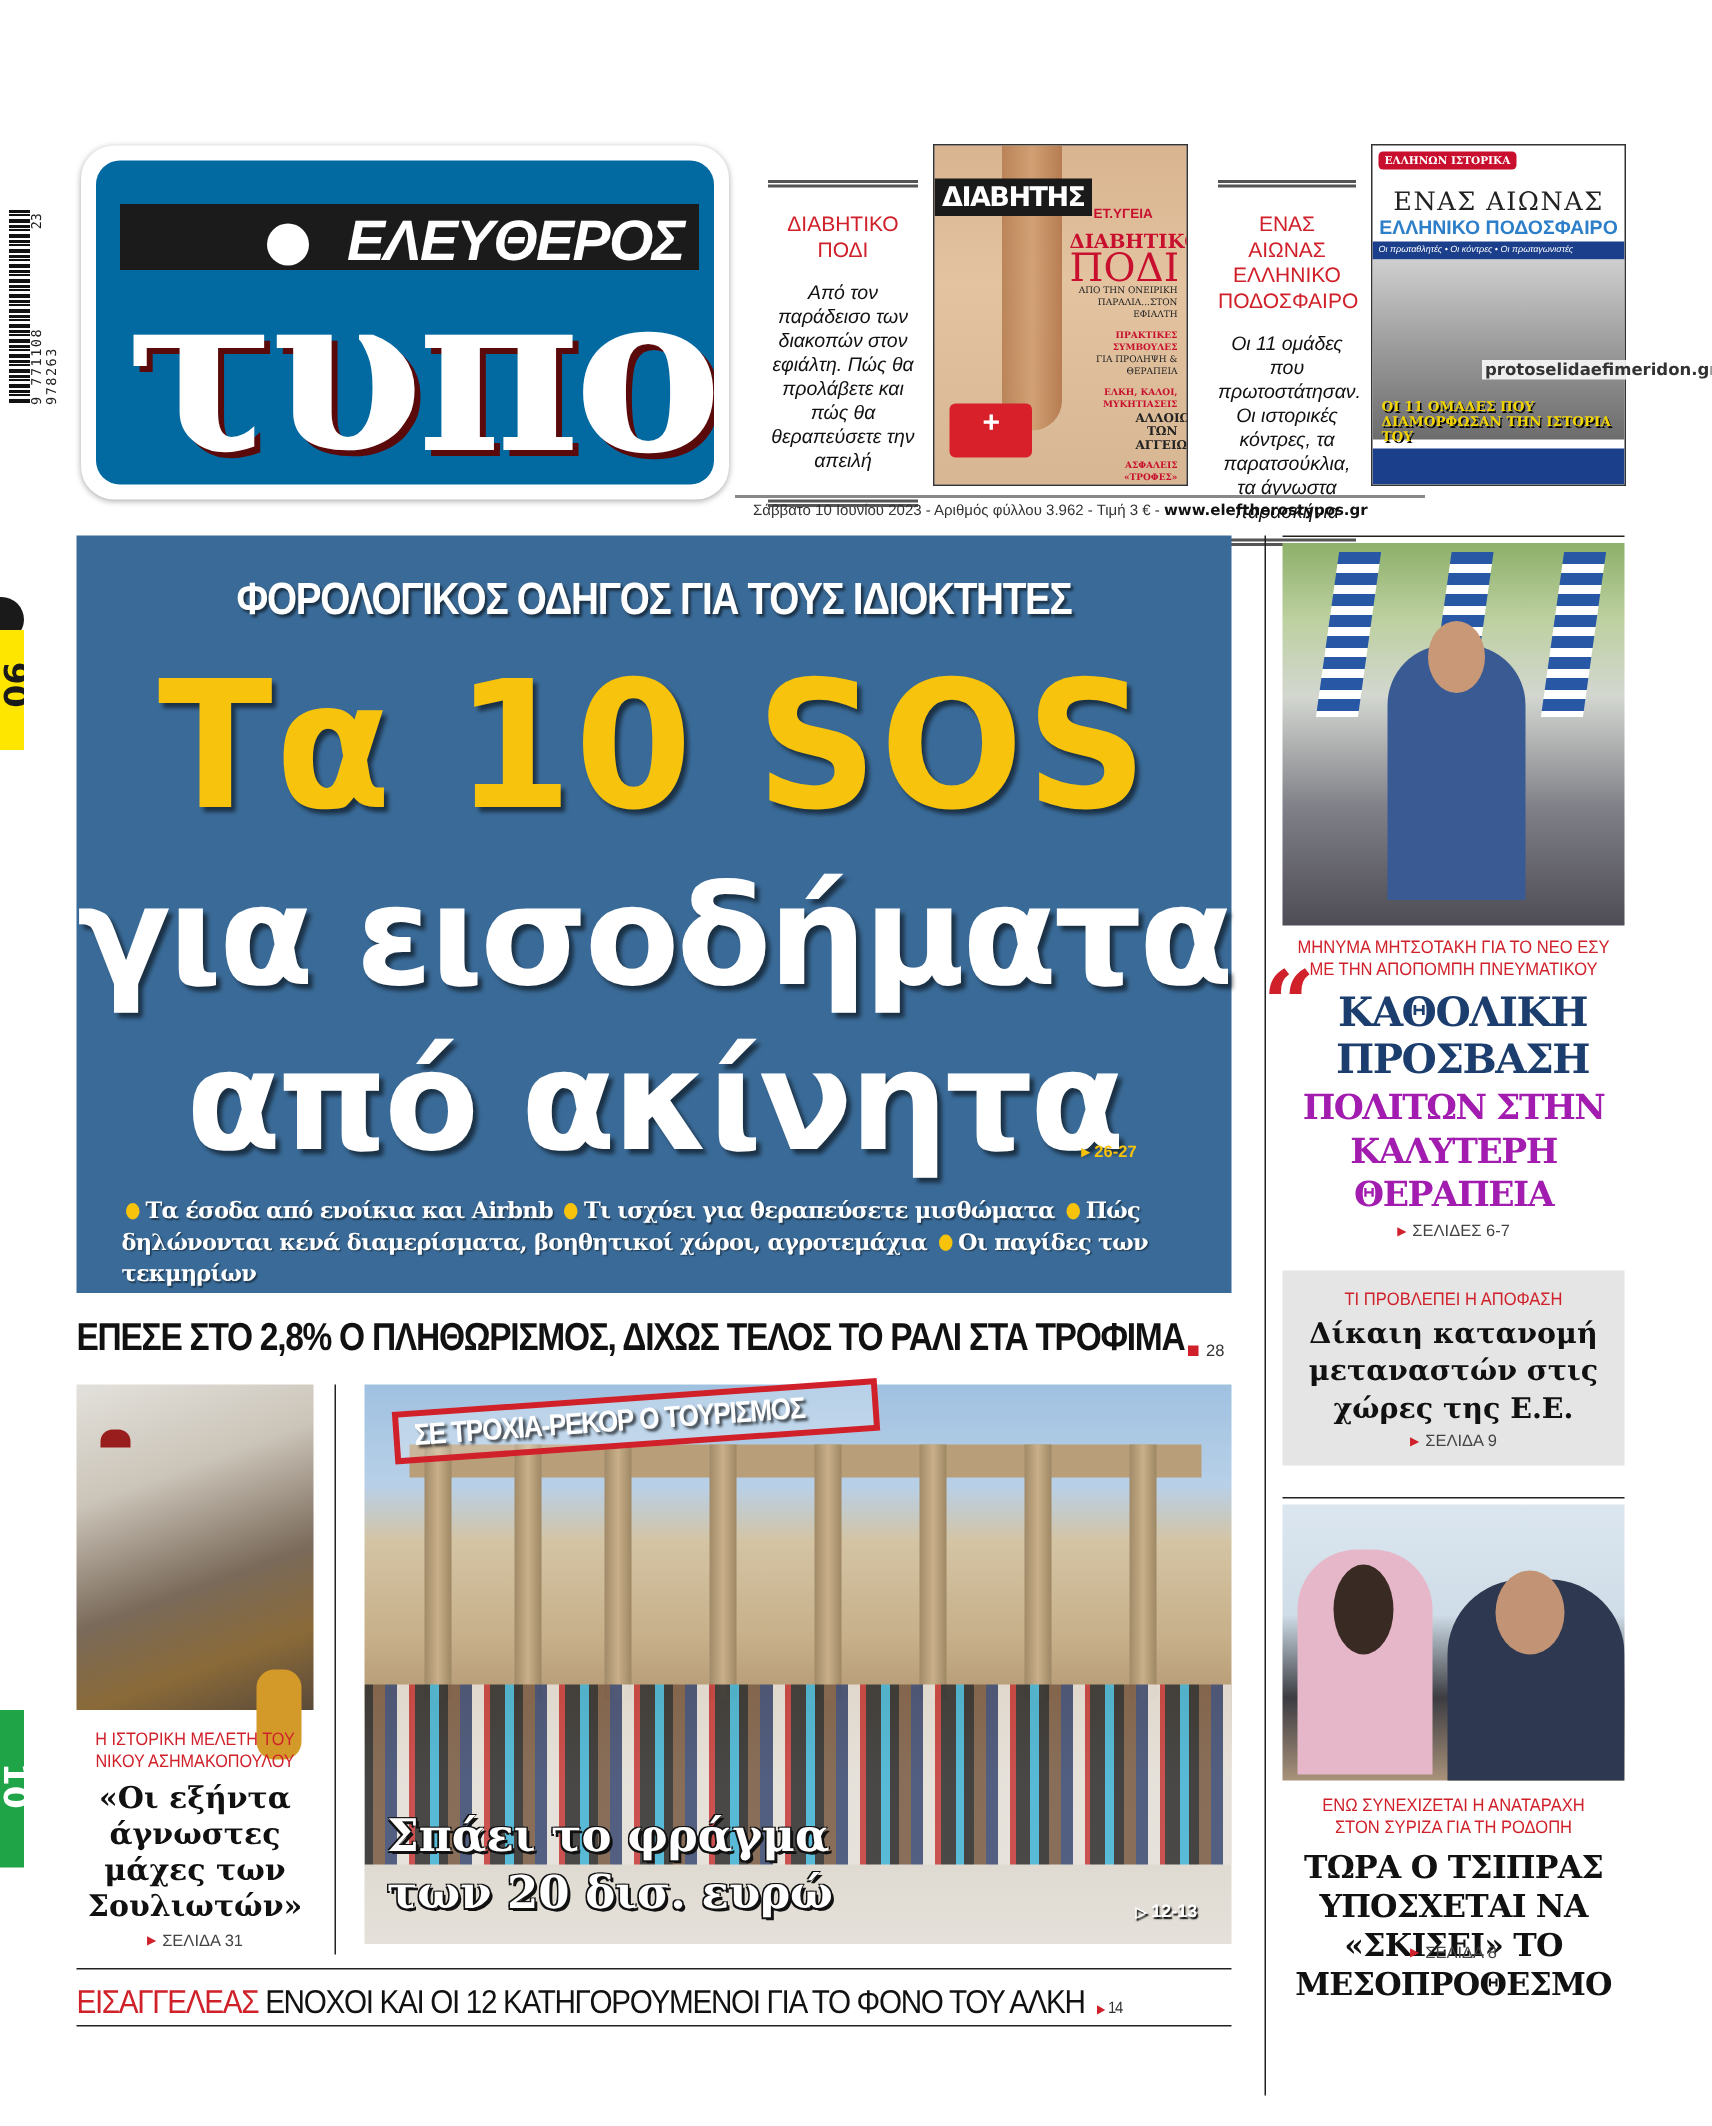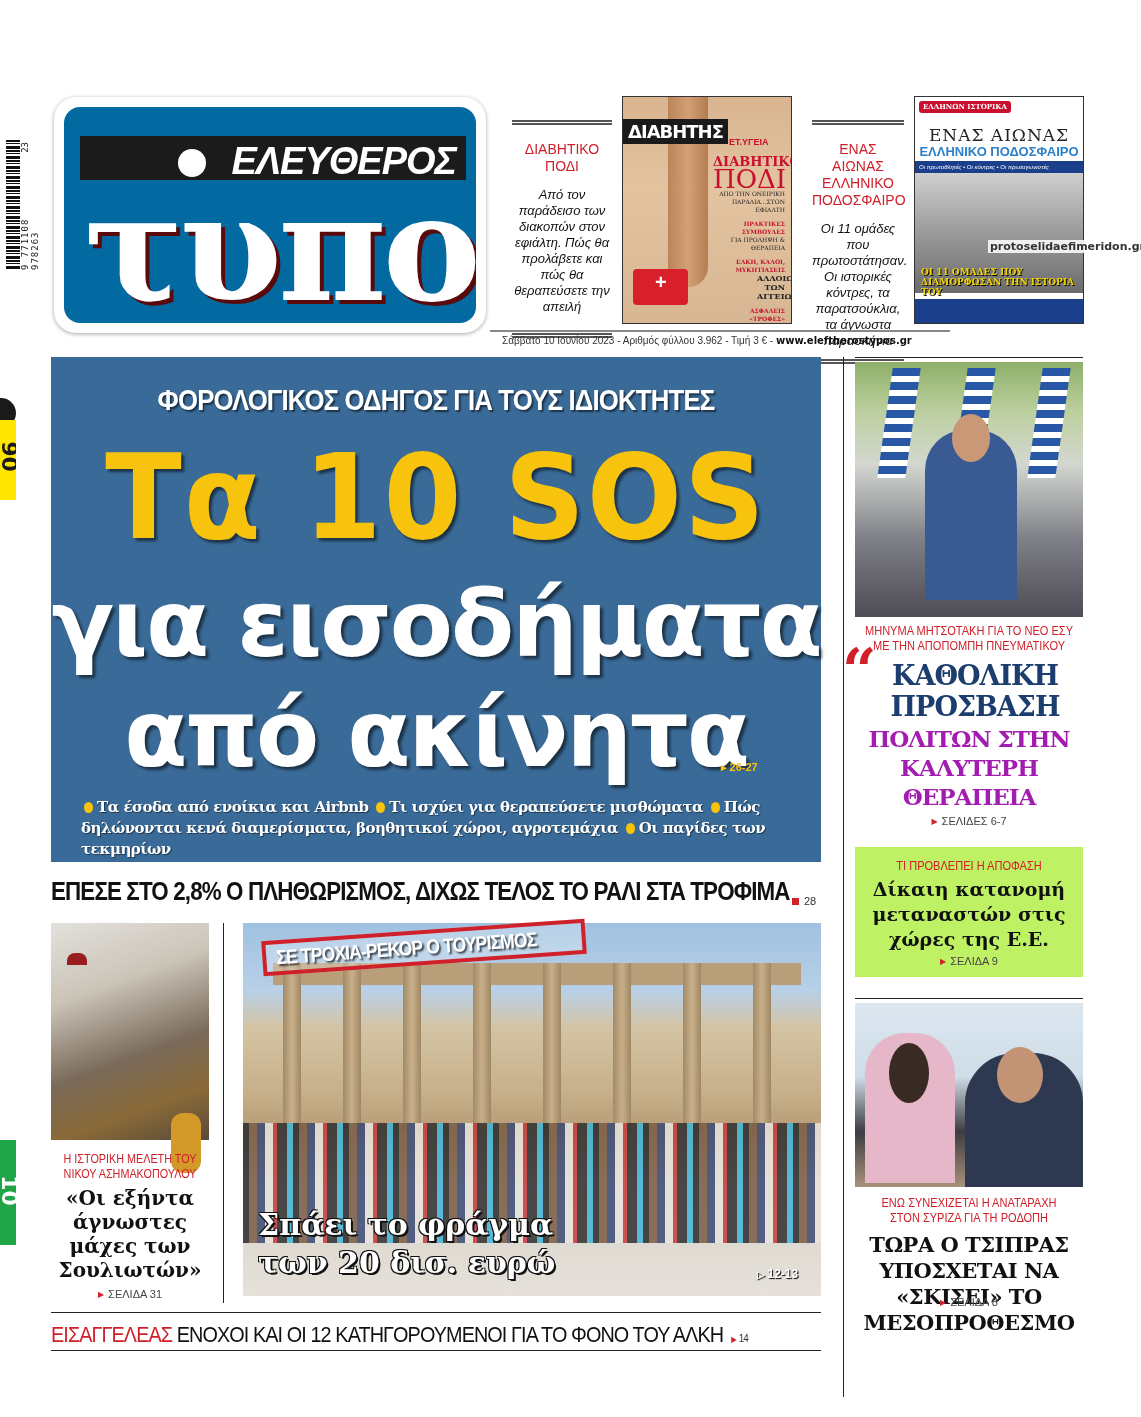--- a/index.html
+++ b/index.html
@@ -117,21 +117,21 @@
     background: linear-gradient(180deg, #8db06a 0%, #bdd0a0 20%, #d3d7d0 40%, #7d7e86 70%, #4e4c55 100%); }
   .r-photo1 .flag { position: absolute; top: 6px; width: 28px; height: 110px; background: repeating-linear-gradient(180deg, #2757a5 0 8px, #fff 8px 14px); transform: skewX(-8deg); }
   .r-photo1 .man { position: absolute; left: 70px; top: 68px; width: 92px; height: 170px; background: #3a5a94; border-radius: 40px 40px 0 0; }
   .r-photo1 .head { position: absolute; left: 97px; top: 52px; width: 38px; height: 48px; background: #c99977; border-radius: 50%; }
   .r-kicker { left: 855px; width: 228px; text-align: center; color: #d0202a; font-size: 12px; line-height: 14px; transform: scaleX(.92); }
   .quote-mark { left: 842px; top: 640px; color: #d0202a; font-family: "DejaVu Serif", serif; font-weight: bold; font-size: 60px; line-height: 60px; }
   .r-title-blue { left: 855px; top: 660px; width: 240px; text-align: center; color: #1c3e6e; font-family: "DejaVu Serif", serif; font-weight: bold; font-size: 27px; line-height: 31px; letter-spacing: -1px; }
   .r-title-blk { left: 846px; top: 724px; width: 246px; text-align: center; color: #a21caf; font-family: "DejaVu Serif", serif; font-weight: bold; font-size: 23px; line-height: 29px; letter-spacing: -1px; }
   .r-page1 { left: 855px; top: 815px; width: 228px; text-align: center; }
 
-  .r-box { left: 855px; top: 847px; width: 228px; height: 130px; background: #bef264; }
+  .r-box { left: 855px; top: 847px; width: 228px; height: 130px; background: #e5e5e5; }
   .r-box-kicker { position: absolute; left: 0; right: 0; top: 12px; text-align: center; color: #d0202a; font-size: 12px; transform: scaleX(.92); }
   .r-box-title { position: absolute; left: 0; right: 0; top: 30px; text-align: center; font-family: "DejaVu Serif", serif; font-weight: bold; font-size: 19px; line-height: 25px; color: #111; }
   .r-box-page { position: absolute; left: 0; right: 0; top: 108px; text-align: center; }
 
   .r-photo2 { left: 855px; top: 1003px; width: 228px; height: 184px; overflow: hidden;
     background: linear-gradient(180deg, #dbe6ef 0%, #cfdde8 40%, #3c3c42 70%, #a9927a 100%); }
   .r-photo2 .w { position: absolute; left: 10px; top: 30px; width: 90px; height: 150px; background: #e6b7c8; border-radius: 40px 40px 0 0; }
   .r-photo2 .wh { position: absolute; left: 34px; top: 40px; width: 40px; height: 60px; background: #3a2a24; border-radius: 50%; }
   .r-photo2 .m { position: absolute; left: 110px; top: 50px; width: 118px; height: 140px; background: #2e3850; border-radius: 50px 50px 0 0; }
   .r-photo2 .mh { position: absolute; left: 142px; top: 44px; width: 46px; height: 56px; background: #c29475; border-radius: 50%; }

